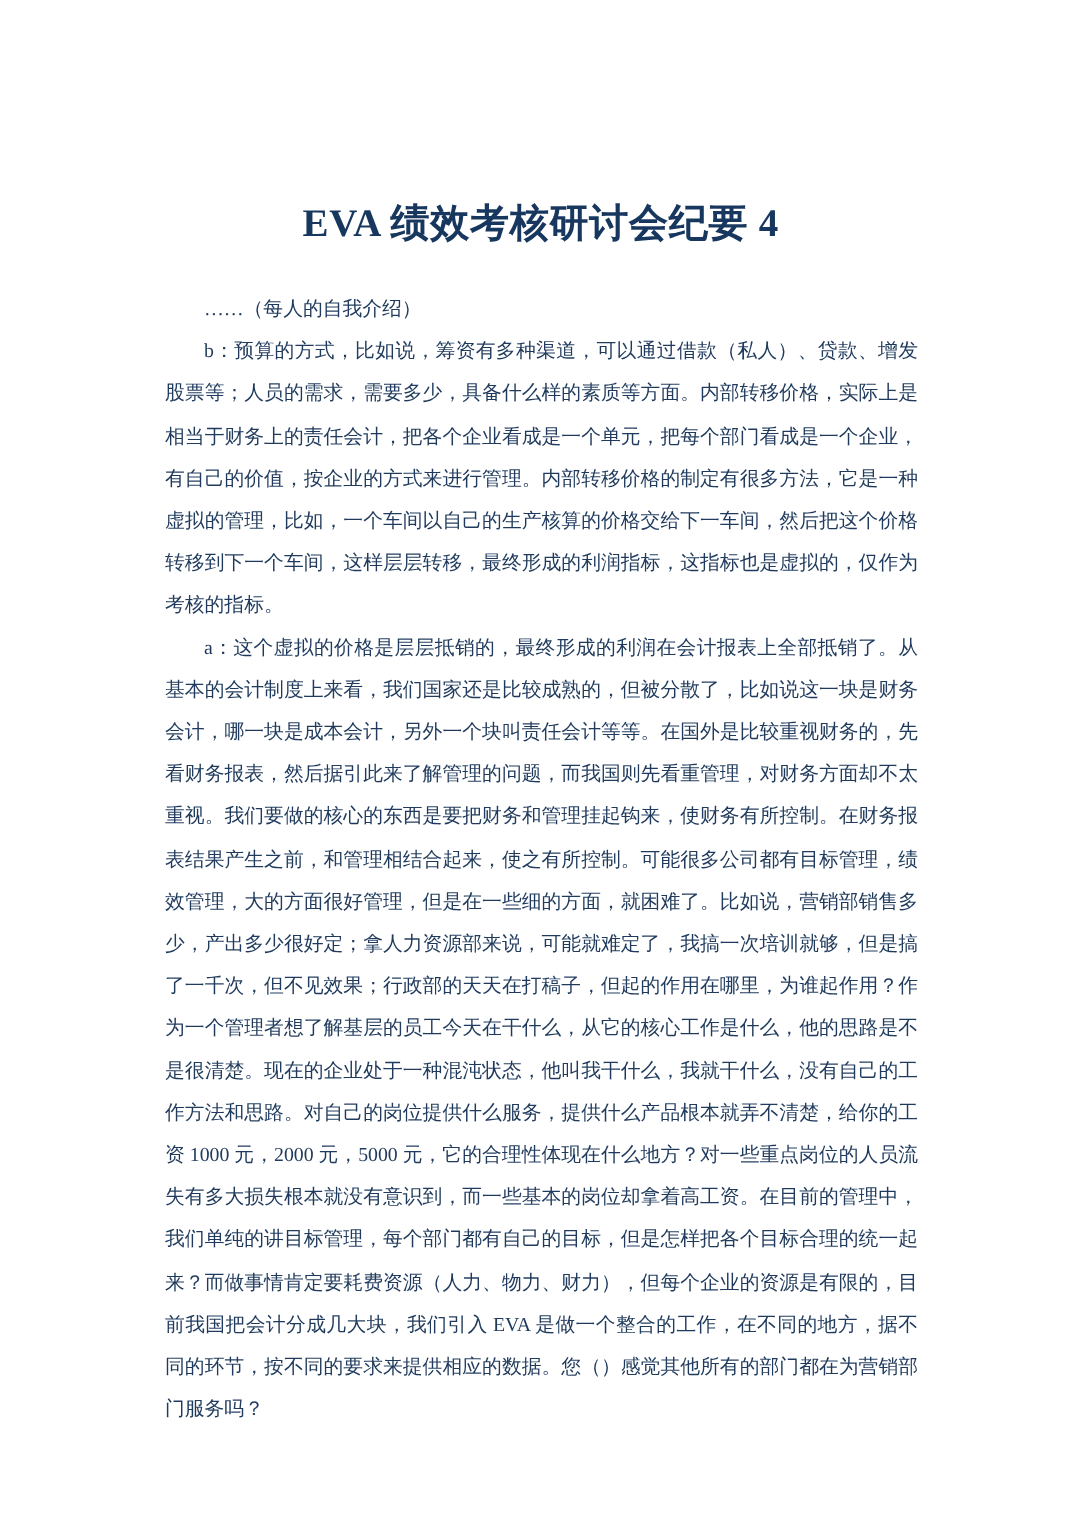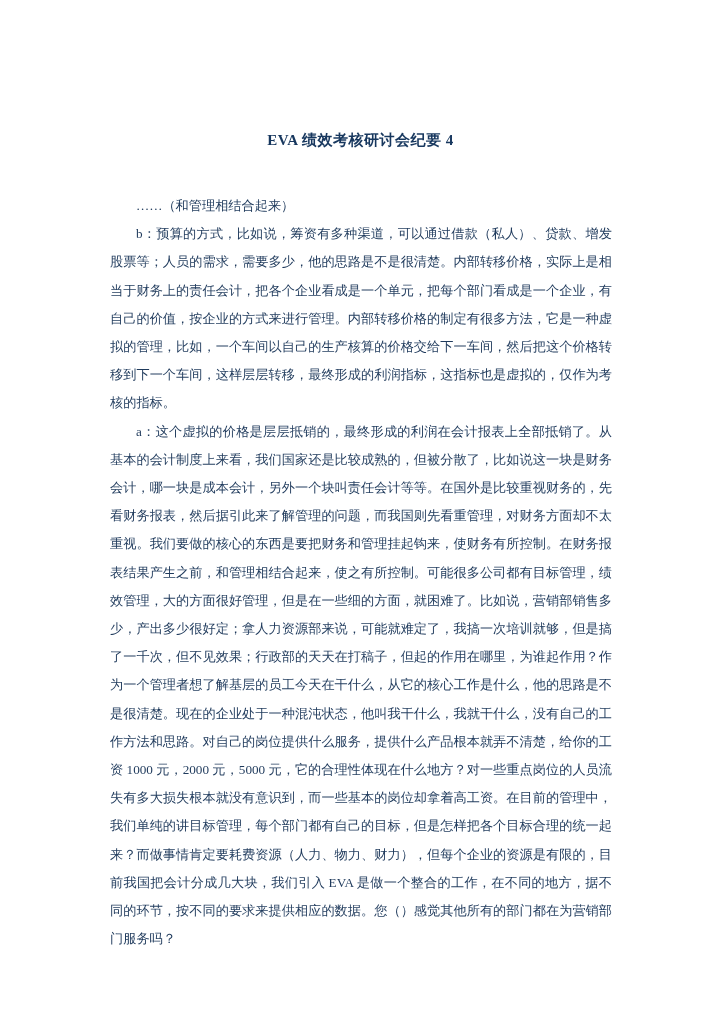--- a/index.html
+++ b/index.html
@@ -21,21 +21,21 @@
       top: 0;
       width: 721px;
       height: 1020px;
     }
     .title {
       position: absolute;
       top: 131px;
       left: 0;
       width: 721px;
       text-align: center;
-      font-size: 15px;
+      font-size: 26px;
       font-weight: bold;
       color: #17375e;
       letter-spacing: 0.5px;
       margin: 0;
     }
     .body {
       position: absolute;
       top: 192px;
       left: 110px;
       width: 502px;
@@ -48,17 +48,17 @@
       margin: 0;
       text-indent: 26px;
     }
   </style>
 </head>
 <body>
 
 <div class="page">
   <h1 class="title">EVA 绩效考核研讨会纪要 4</h1>
   <div class="body">
-    <p class="para">……（和管理相结合起来）</p>
-    <p class="para">b：预算的方式，比如说，筹资有多种渠道，可以通过借款（私人）、贷款、增发股票等；人员的需求，需要多少，他的思路是不是很清楚。内部转移价格，实际上是相当于财务上的责任会计，把各个企业看成是一个单元，把每个部门看成是一个企业，有自己的价值，按企业的方式来进行管理。内部转移价格的制定有很多方法，它是一种虚拟的管理，比如，一个车间以自己的生产核算的价格交给下一车间，然后把这个价格转移到下一个车间，这样层层转移，最终形成的利润指标，这指标也是虚拟的，仅作为考核的指标。</p>
+    <p class="para">……（每人的自我介绍）</p>
+    <p class="para">b：预算的方式，比如说，筹资有多种渠道，可以通过借款（私人）、贷款、增发股票等；人员的需求，需要多少，具备什么样的素质等方面。内部转移价格，实际上是相当于财务上的责任会计，把各个企业看成是一个单元，把每个部门看成是一个企业，有自己的价值，按企业的方式来进行管理。内部转移价格的制定有很多方法，它是一种虚拟的管理，比如，一个车间以自己的生产核算的价格交给下一车间，然后把这个价格转移到下一个车间，这样层层转移，最终形成的利润指标，这指标也是虚拟的，仅作为考核的指标。</p>
     <p class="para">a：这个虚拟的价格是层层抵销的，最终形成的利润在会计报表上全部抵销了。从基本的会计制度上来看，我们国家还是比较成熟的，但被分散了，比如说这一块是财务会计，哪一块是成本会计，另外一个块叫责任会计等等。在国外是比较重视财务的，先看财务报表，然后据引此来了解管理的问题，而我国则先看重管理，对财务方面却不太重视。我们要做的核心的东西是要把财务和管理挂起钩来，使财务有所控制。在财务报表结果产生之前，和管理相结合起来，使之有所控制。可能很多公司都有目标管理，绩效管理，大的方面很好管理，但是在一些细的方面，就困难了。比如说，营销部销售多少，产出多少很好定；拿人力资源部来说，可能就难定了，我搞一次培训就够，但是搞了一千次，但不见效果；行政部的天天在打稿子，但起的作用在哪里，为谁起作用？作为一个管理者想了解基层的员工今天在干什么，从它的核心工作是什么，他的思路是不是很清楚。现在的企业处于一种混沌状态，他叫我干什么，我就干什么，没有自己的工作方法和思路。对自己的岗位提供什么服务，提供什么产品根本就弄不清楚，给你的工资 1000 元，2000 元，5000 元，它的合理性体现在什么地方？对一些重点岗位的人员流失有多大损失根本就没有意识到，而一些基本的岗位却拿着高工资。在目前的管理中，我们单纯的讲目标管理，每个部门都有自己的目标，但是怎样把各个目标合理的统一起来？而做事情肯定要耗费资源（人力、物力、财力），但每个企业的资源是有限的，目前我国把会计分成几大块，我们引入 EVA 是做一个整合的工作，在不同的地方，据不同的环节，按不同的要求来提供相应的数据。您（）感觉其他所有的部门都在为营销部门服务吗？</p>
   </div>
 </div>
 
 </body></html>

